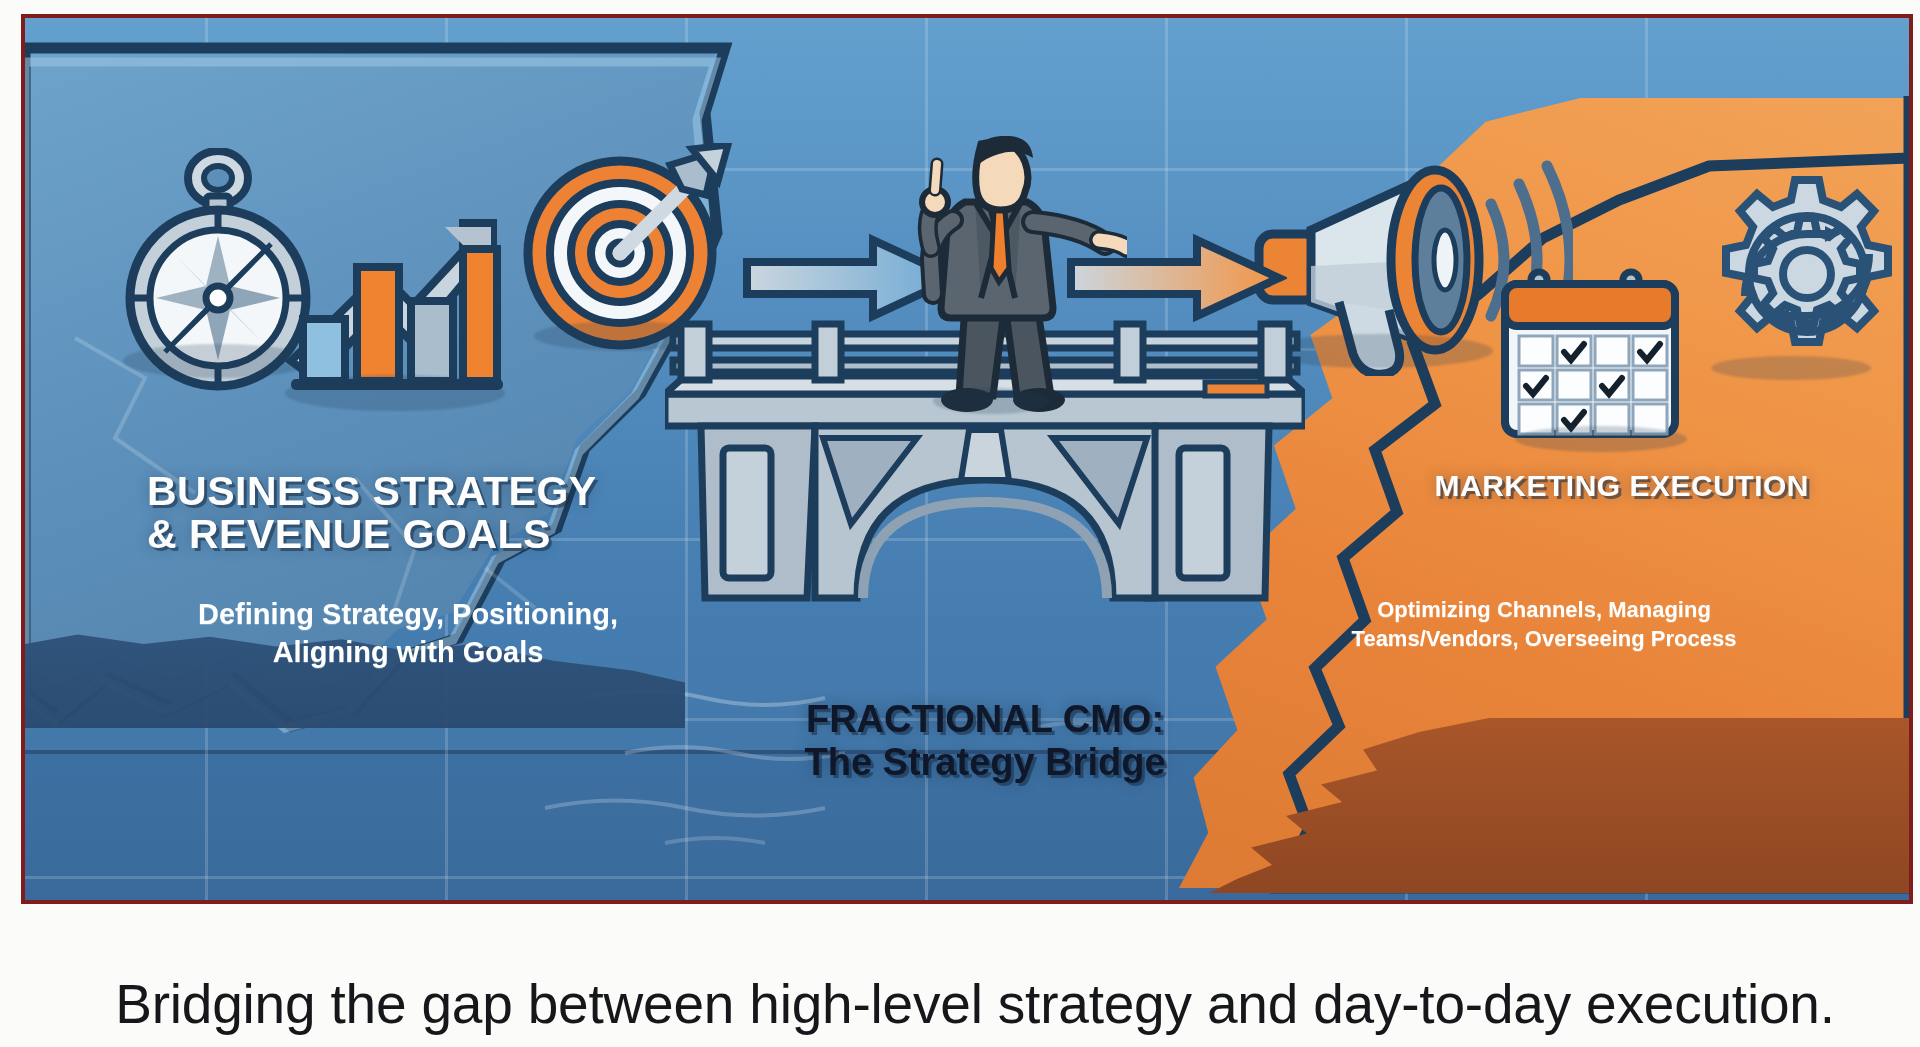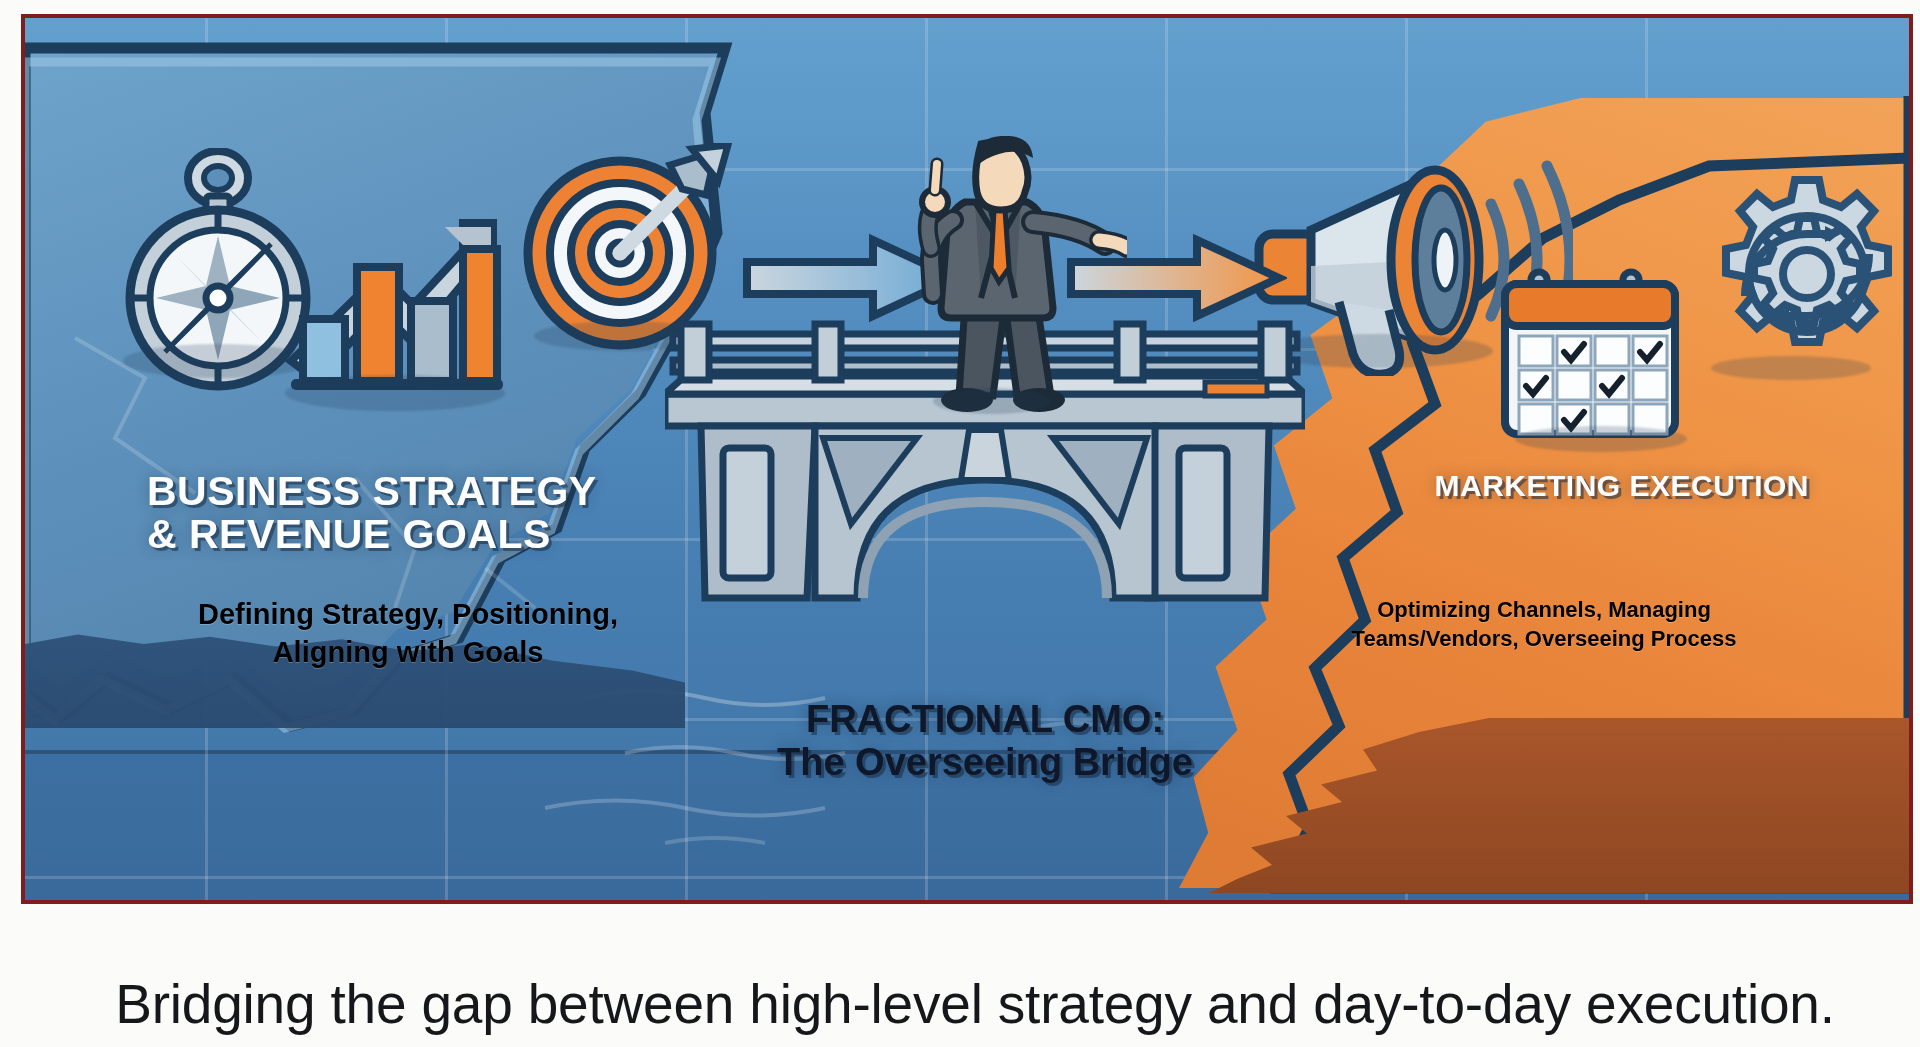--- a/index.html
+++ b/index.html
@@ -91,21 +91,21 @@
     position: absolute;
     font-weight: bold;
     color: #fdfdfd;
     letter-spacing: .5px;
     line-height: 1.06;
     text-shadow: 3px 3px 0 rgba(22,44,68,.55), 0 0 14px rgba(22,44,68,.35);
   }
   .subtext {
     position: absolute;
     font-weight: bold;
-    color: #000000;
+    color: #ffffff;
     line-height: 1.30;
     text-shadow: 0 1px 0 rgba(255,255,255,.22);
   }
 
   #h-left   { left: 122px; top: 452px; width: 520px; font-size: 41px; }
   #s-left   { left: 168px; top: 578px; width: 430px; font-size: 29px; text-align: center; }
 
   #h-right  { right: 100px; top: 452px; width: 560px; font-size: 30px; text-align: right; }
   #s-right  { right: 120px; top: 578px; width: 490px; font-size: 22px; text-align: center; }
 
@@ -428,20 +428,20 @@
     </div>
     <div class="subtext" id="s-left">Defining Strategy, Positioning, Aligning with Goals</div>
 
     <div class="heading" id="h-right">
       <div>MARKETING EXECUTION</div>
     </div>
     <div class="subtext" id="s-right">Optimizing Channels, Managing Teams/Vendors, Overseeing Process</div>
 
     <div id="h-center">
       <div>FRACTIONAL CMO:</div>
-      <div>The Overseeing Bridge</div>
+      <div>The Strategy Bridge</div>
     </div>
 
   </div>
 
   <div id="caption">Bridging the gap between high-level strategy and day-to-day execution.</div>
 
 </div>
 
 </body></html>

